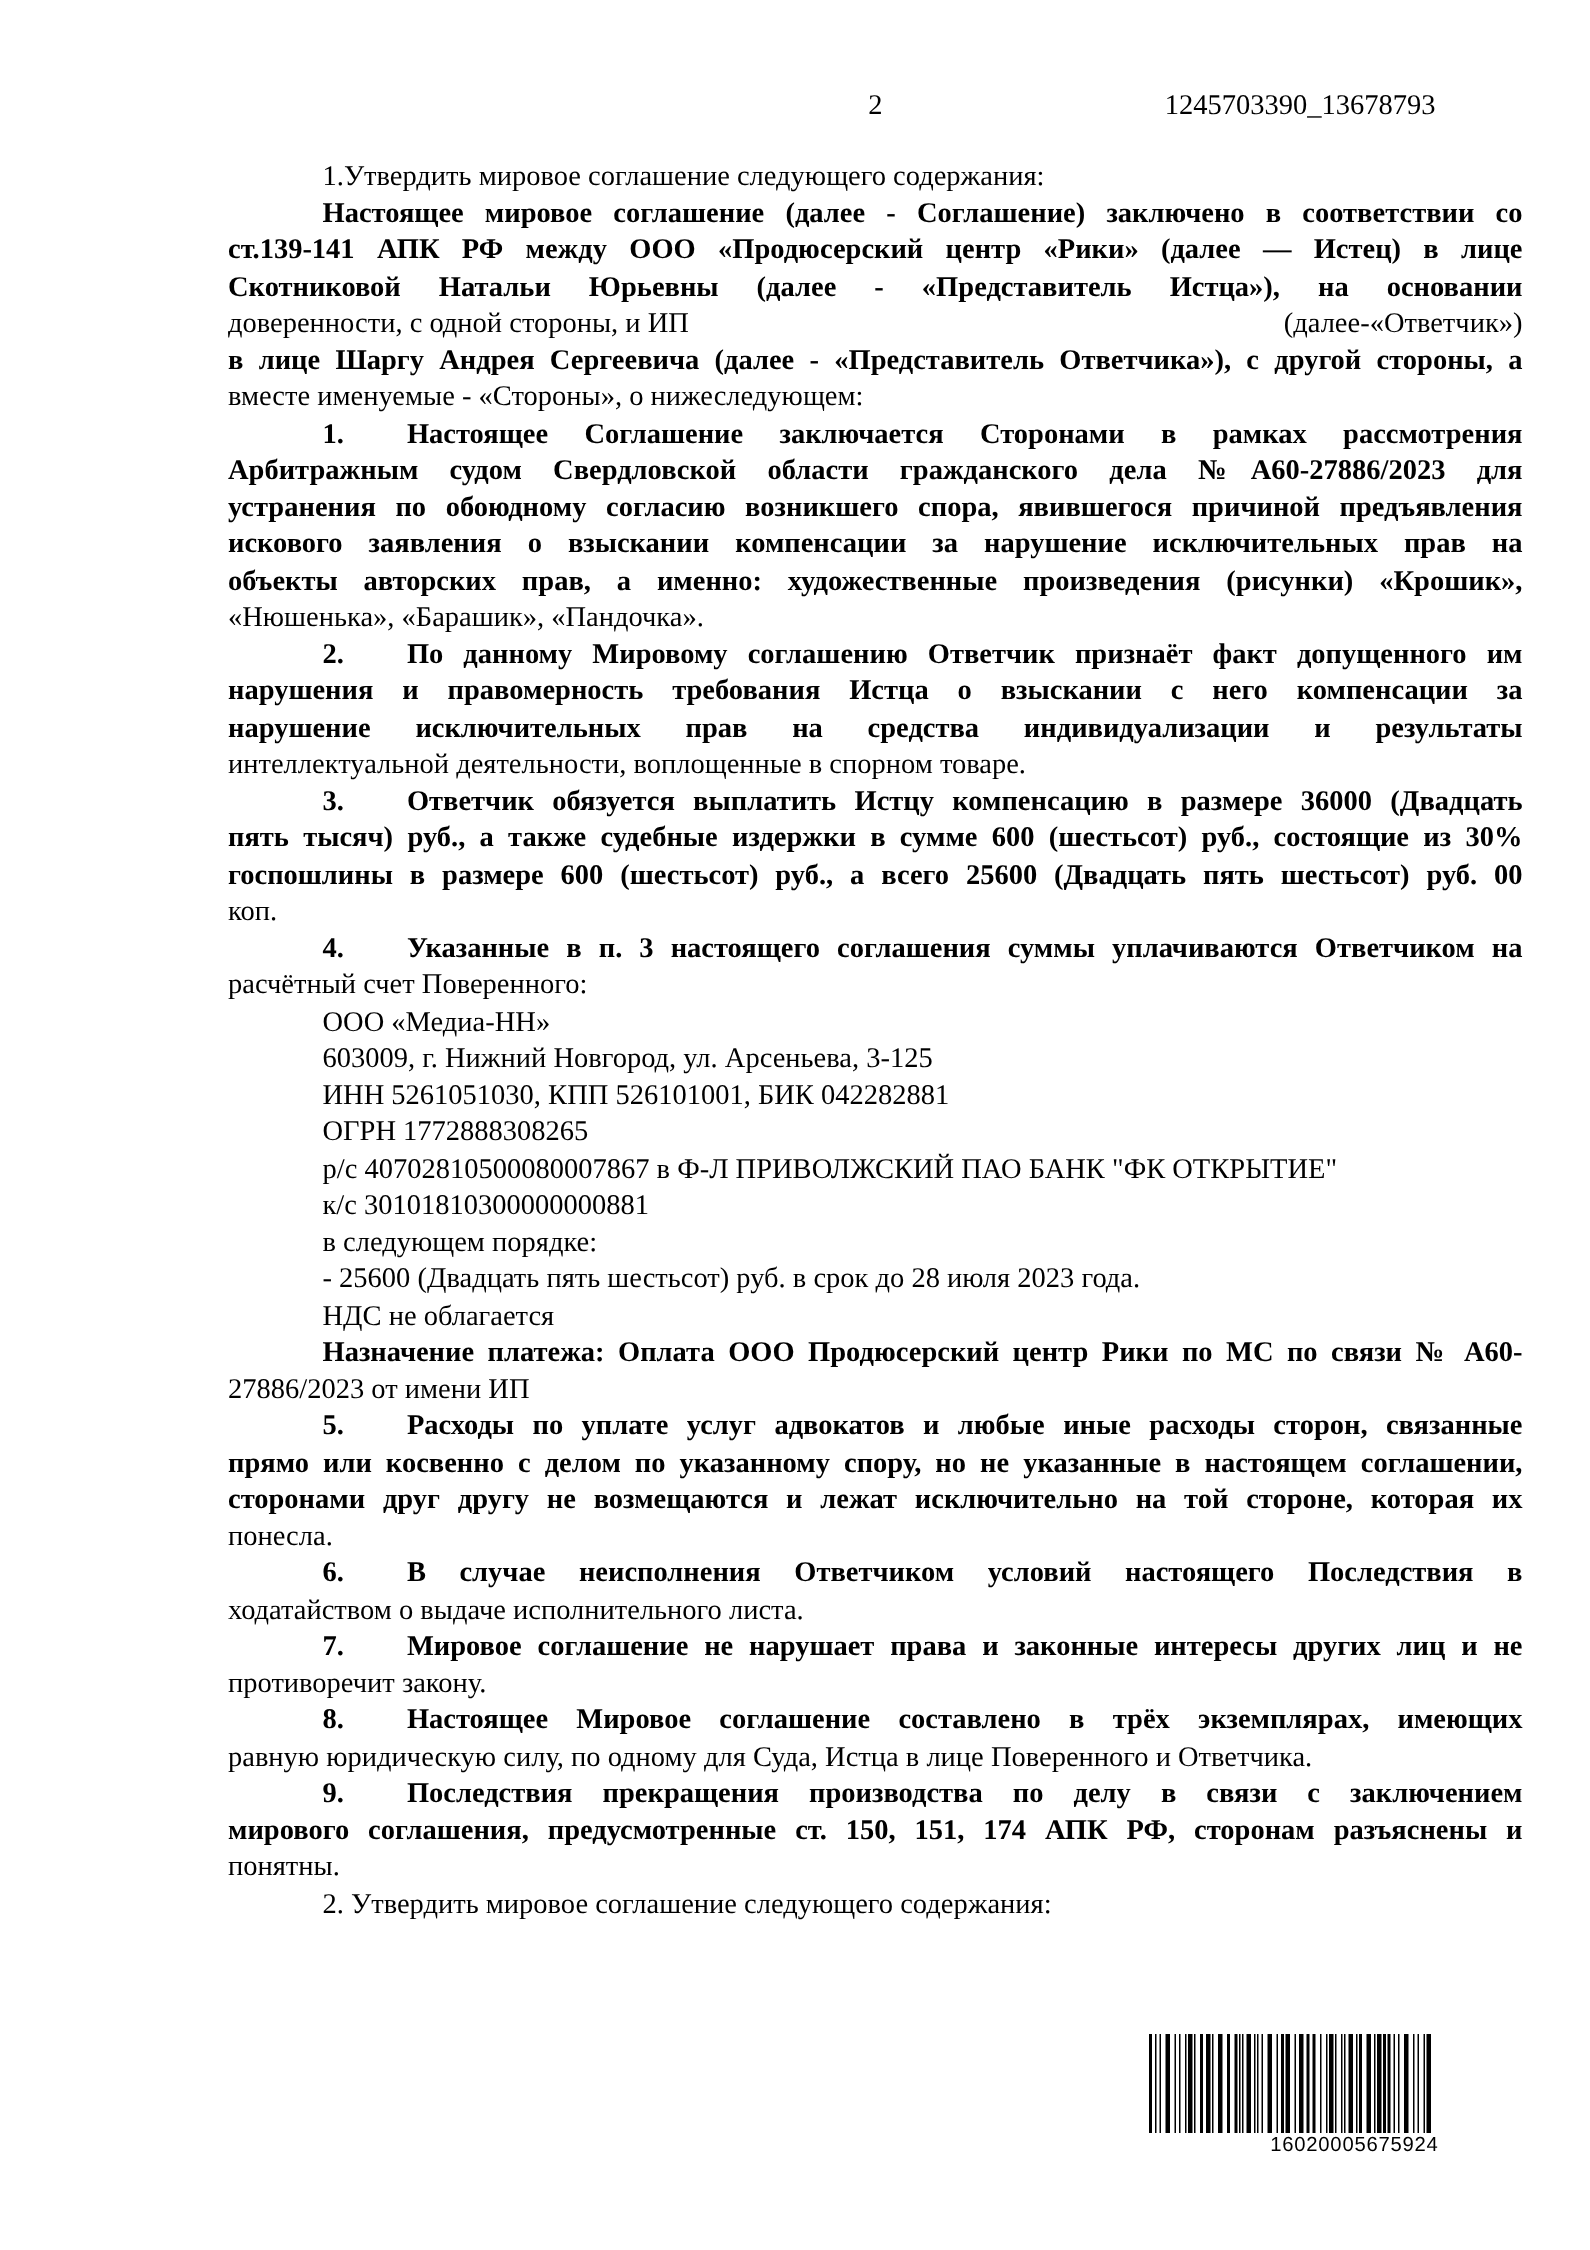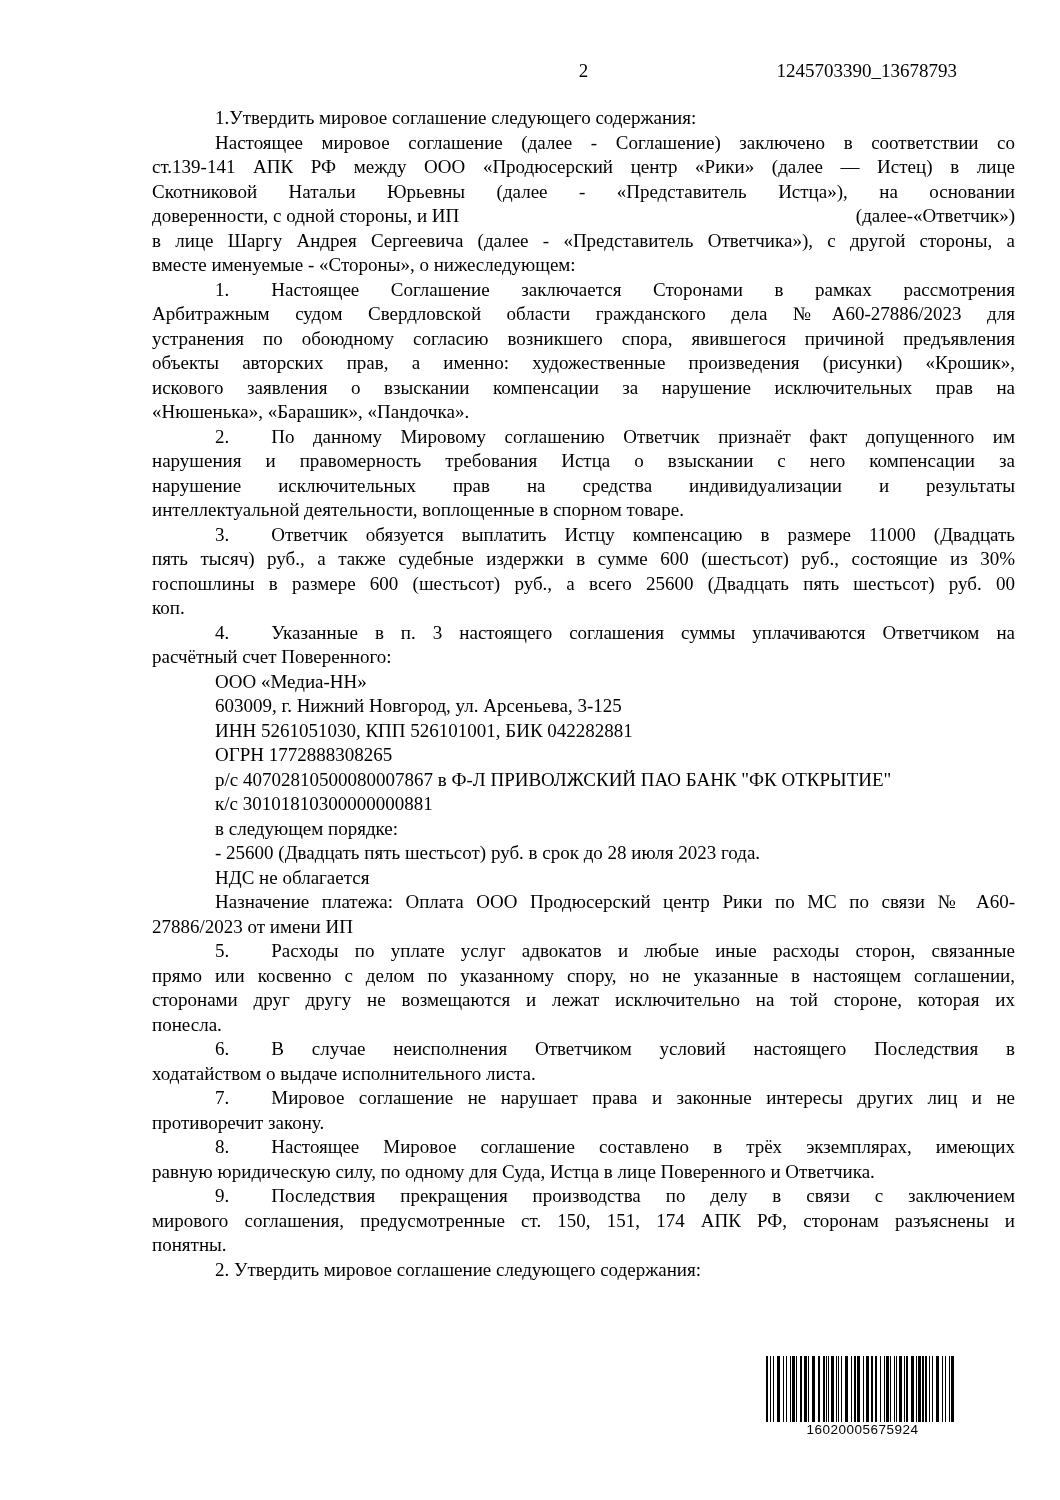--- a/index.html
+++ b/index.html
@@ -38,32 +38,33 @@
   .line {
     height: 24.5px;
     line-height: 24.5px;
     white-space: normal;
     overflow: visible;
   }
   .line.indent { padding-left: 63px; }
   .line.just {
     text-align: justify;
     text-align-last: justify;
+    font-weight: bold;
   }
   .line.split {
     display: flex;
     justify-content: space-between;
   }
   .num { display: inline; }
   .numgap { display: inline-block; width: 42px; }
   .barcode {
     position: absolute;
     left: 766px; top: 1356px;
     width: 193px;
-    text-align: center;
+    text-align: right;
   }
   .bars {
     display: flex;
     height: 66px;
     align-items: stretch;
   }
   .bar { background: #000000; height: 66px; flex: 0 0 auto; }
   .barcode-num {
     font-family: "Liberation Sans", sans-serif;
     font-size: 13.5px;
@@ -90,28 +91,28 @@
       <div class="line just"><span>Скотниковой Натальи Юрьевны (далее - «Представитель Истца»), на основании</span></div>
       <div class="line split">
         <span>доверенности, с одной стороны, и ИП</span>
         <span>(далее-«Ответчик»)</span>
       </div>
       <div class="line just"><span>в лице Шаргу Андрея Сергеевича (далее - «Представитель Ответчика»), с другой стороны, а</span></div>
       <div class="line"><span>вместе именуемые - «Стороны», о нижеследующем:</span></div>
       <div class="line indent just"><span class="num">1.</span><span class="numgap"></span><span>Настоящее Соглашение заключается Сторонами в рамках рассмотрения</span></div>
       <div class="line just"><span>Арбитражным судом Свердловской области гражданского дела №А60-27886/2023 для</span></div>
       <div class="line just"><span>устранения по обоюдному согласию возникшего спора, явившегося причиной предъявления</span></div>
+      <div class="line just"><span>искового заявления о взыскании компенсации за нарушение исключительных прав на</span></div>
       <div class="line just"><span>объекты авторских прав, а именно: художественные произведения (рисунки) «Крошик»,</span></div>
-      <div class="line just"><span>искового заявления о взыскании компенсации за нарушение исключительных прав на</span></div>
       <div class="line"><span>«Нюшенька», «Барашик», «Пандочка».</span></div>
       <div class="line indent just"><span class="num">2.</span><span class="numgap"></span><span>По данному Мировому соглашению Ответчик признаёт факт допущенного им</span></div>
       <div class="line just"><span>нарушения и правомерность требования Истца о взыскании с него компенсации за</span></div>
       <div class="line just"><span>нарушение исключительных прав на средства индивидуализации и результаты</span></div>
       <div class="line"><span>интеллектуальной деятельности, воплощенные в спорном товаре.</span></div>
-      <div class="line indent just"><span class="num">3.</span><span class="numgap"></span><span>Ответчик обязуется выплатить Истцу компенсацию в размере 11000 (Двадцать</span></div>
+      <div class="line indent just"><span class="num">3.</span><span class="numgap"></span><span>Ответчик обязуется выплатить Истцу компенсацию в размере 36000 (Двадцать</span></div>
       <div class="line just"><span>пять тысяч) руб., а также судебные издержки в сумме 600 (шестьсот) руб., состоящие из 30%</span></div>
       <div class="line just"><span>госпошлины в размере 600 (шестьсот) руб., а всего 25600 (Двадцать пять шестьсот) руб. 00</span></div>
       <div class="line"><span>коп.</span></div>
       <div class="line indent just"><span class="num">4.</span><span class="numgap"></span><span>Указанные в п. 3 настоящего соглашения суммы уплачиваются Ответчиком на</span></div>
       <div class="line"><span>расчётный счет Поверенного:</span></div>
       <div class="line indent"><span>ООО «Медиа-НН»</span></div>
       <div class="line indent"><span>603009, г. Нижний Новгород, ул. Арсеньева, 3-125</span></div>
       <div class="line indent"><span>ИНН 5261051030, КПП 526101001, БИК 042282881</span></div>
       <div class="line indent"><span>ОГРН 1772888308265</span></div>
       <div class="line indent"><span>р/с 40702810500080007867 в Ф-Л ПРИВОЛЖСКИЙ ПАО БАНК "ФК ОТКРЫТИЕ"</span></div>

